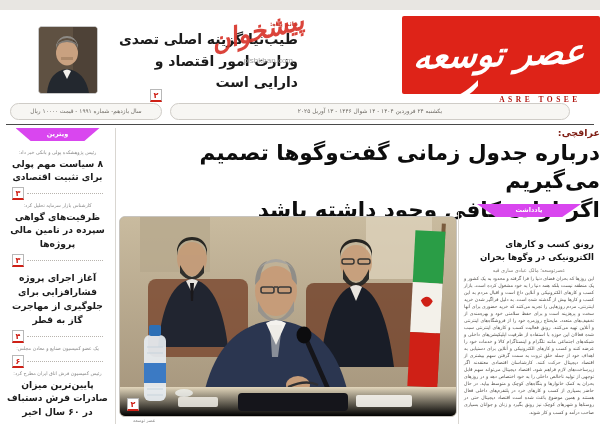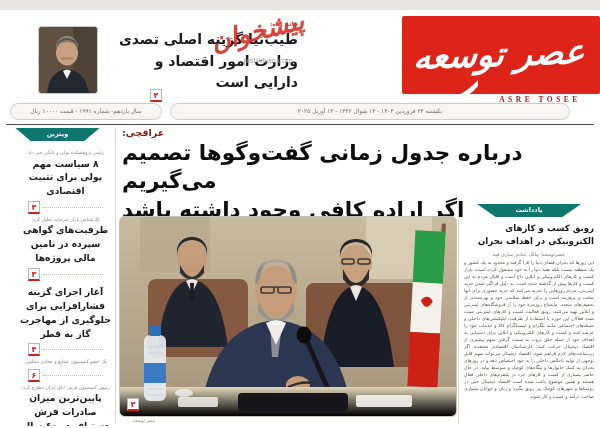--- a/index.html
+++ b/index.html
@@ -39,50 +39,50 @@
      font-family:"Liberation Sans", sans-serif; direction:ltr; opacity:.95; }
 
   
   .pill { position:absolute; top:103px; height:17px; border:1px solid #cfccc7; border-radius:9px;
      background:#f7f6f3; color:#6e6a64; font-size:5.8px; text-align:center; line-height:15px; overflow:hidden; }
   .pill-issue { right:438px; left:10px; }
   .pill-date  { right:30px; width:400px; left:auto; }
   .main-rule { position:absolute; left:6px; right:6px; top:124px; height:0; border-top:1.6px solid #4a4a4a; }
 
   
-  .lead { position:absolute; left:122px; top:127px; width:478px; text-align:left; }
+  .lead { position:absolute; left:122px; top:127px; width:478px; text-align:right; }
   .lead-kicker { font-size:9.5px; font-weight:bold; color:#7e1d13; margin-bottom:1px; }
   .lead-line { font-size:21.5px; font-weight:bold; color:#0d0d0d; line-height:1.32; letter-spacing:-.3px; }
 
   
   .divider-v { position:absolute; width:0; border-right:1px solid #d9d6d1; }
   .div-left  { right:auto; left:115px; top:128px; bottom:4px; }
   .div-right { left:458px; top:212px; bottom:4px; }
 
   
   .sidebar { position:absolute; left:2px; top:128px; width:111px; height:298px; overflow:hidden;
      display:flex; flex-direction:column; align-items:stretch; }
-  .ribbon { color:#fff; background:#0f766e; font-size:6.5px; font-weight:bold; text-align:center;
+  .ribbon { color:#fff; background:#d946ef; font-size:6.5px; font-weight:bold; text-align:center;
      line-height:13px; height:13px; clip-path:polygon(0 0,100% 0,82% 100%,18% 100%); }
   .vitrine-ribbon { width:84px; margin:0 auto 6px auto; flex:0 0 auto; }
-  .sb-item { padding:3px 2px 0 2px;margin-left:16px; }
+  .sb-item { padding:3px 2px 0 2px; }
   .sb-kicker { font-size:4.8px; color:#8a8a8a; text-align:center; margin-bottom:1.5px; }
   .sb-title { font-size:9.2px; font-weight:bold; color:#1c1c1c; text-align:center; line-height:1.5; }
   .sb-footer { display:flex; align-items:center; gap:3px; direction:ltr; padding:3px 8px 0 8px; }
   .sb-footer .dots { flex:1; border-top:1px dotted #b8b4ae; }
 
   
   .photo-frame { position:absolute; left:119px; top:216px; width:338px; height:201px;
      border:1px solid #c7c4bf; border-radius:6px; overflow:hidden; background:#b5a78c; }
   .photo-pagebox { position:absolute; left:127px; top:398px; z-index:4; }
   .photo-credit { position:absolute; left:133px; top:418px; width:120px; font-size:4.5px; color:#8a8a8a; text-align:left; }
 
   
   .note-col { position:absolute; left:462px; top:204px; width:134px; height:222px; overflow:hidden; }
-  .note-ribbon { width:104px; margin:0 auto 4px auto; }
+  .note-ribbon { width:104px; margin:0 auto 20px auto; }
   .note-title { font-size:8.6px; font-weight:bold; color:#161616; text-align:right; line-height:1.55; padding:1px 2px; }
   .note-byline { font-size:5px; color:#7e7a74; text-align:center; margin:1px 0 2px 0; }
   .note-body { font-size:4.7px; color:#55524e; text-align:justify; line-height:1.5; padding:0 2px; direction:rtl; }
 </style>
 </head>
 <body>
 
 <div class="page">
 
   <div class="top-strip"></div>
@@ -149,21 +149,21 @@
       <div class="sb-kicker">کارشناس بازار سرمایه تحلیل کرد:</div>
       <div class="sb-title">ظرفیت‌های گواهی سپرده در تامین مالی پروژه‌ها</div>
       <div class="sb-footer">
           <span class="pagebox">۳</span>
           <span class="dots"></span>
         </div>
     </div>
 
     <div class="sb-item">
       <div class="sb-kicker"></div>
-      <div class="sb-title">آغاز اجرای گزینه فشارافزایی برای جلوگیری از مهاجرت گاز به قطر</div>
+      <div class="sb-title">آغاز اجرای پروژه فشارافزایی برای جلوگیری از مهاجرت گاز به قطر</div>
       <div class="sb-footer">
           <span class="pagebox">۴</span>
           <span class="dots"></span>
         </div>
     </div>
 
     <div class="sb-item">
       <div class="sb-kicker">یک عضو کمیسیون صنایع و معادن مجلس:</div>
       <div class="sb-footer">
           <span class="pagebox">۶</span>
@@ -259,18 +259,18 @@
         <path d="M27 130 H43 M27 136 H43 M27 172 H43 M27 178 H43" stroke="#c7d3dc" stroke-width="1.2"></path>
       </g>
       <ellipse cx="64" cy="176" rx="9" ry="4" fill="#eef0ee" opacity=".8"></ellipse>
     </svg>
   </div>
   <span class="pagebox photo-pagebox">۲</span>
   <div class="photo-credit">عصر توسعه</div>
 
   <section class="note-col">
     <div class="ribbon note-ribbon">یادداشت</div>
-    <div class="note-title">رونق کسب و کارهای الکترونیکی در اهداف بحران</div>
+    <div class="note-title">رونق کسب و کارهای الکترونیکی در وگوها بحران</div>
     <div class="note-byline">عصرتوسعه؛ مالک عبادی ساری قیه</div>
     <div class="note-body">این روزها که بحران فضای دنیا را فرا گرفته و محدود به یک کشور و یک منطقه نیست بلکه همه دنیا را به خود مشغول کرده است، بازار کسب و کارهای الکترونیکی و آنلاین داغ است و اقبال مردم به این کسب و کارها بیش از گذشته شده است. به دلیل فراگیر شدن خرید اینترنتی، مردم روزهایی را تجربه می‌کنند که خرید حضوری برای آنها سخت و پرهزینه است و برای حفظ سلامتی خود و بهره‌مندی از تخفیف‌های متعدد، مایحتاج روزمره خود را از فروشگاه‌های اینترنتی و آنلاین تهیه می‌کنند. رونق فعالیت کسب و کارهای اینترنتی سبب شده فعالان این حوزه با استفاده از ظرفیت اپلیکیشن‌های داخلی و شبکه‌های اجتماعی مانند تلگرام و اینستاگرام کالا و خدمات خود را عرضه کنند و کسب و کارهای الکترونیکی و آنلاین برای دستیابی به اهداف خود از جمله خلق ثروت به سمت گرفتن سهم بیشتری از اقتصاد دیجیتال حرکت کنند. کارشناسان اقتصادی معتقدند اگر زیرساخت‌های لازم فراهم شود، اقتصاد دیجیتال می‌تواند سهم قابل توجهی از تولید ناخالص داخلی را به خود اختصاص دهد و در روزهای بحران به کمک خانوارها و بنگاه‌های کوچک و متوسط بیاید. در حال حاضر بسیاری از کسب و کارهای خرد در پلتفرم‌های داخلی فعال هستند و همین موضوع باعث شده است اقتصاد دیجیتال حتی در روستاها و شهرهای کوچک نیز رونق بگیرد و زنان و جوانان بسیاری صاحب درآمد و کسب و کار شوند.</div>
   </section>
 
 </div>
 
 </body></html>

